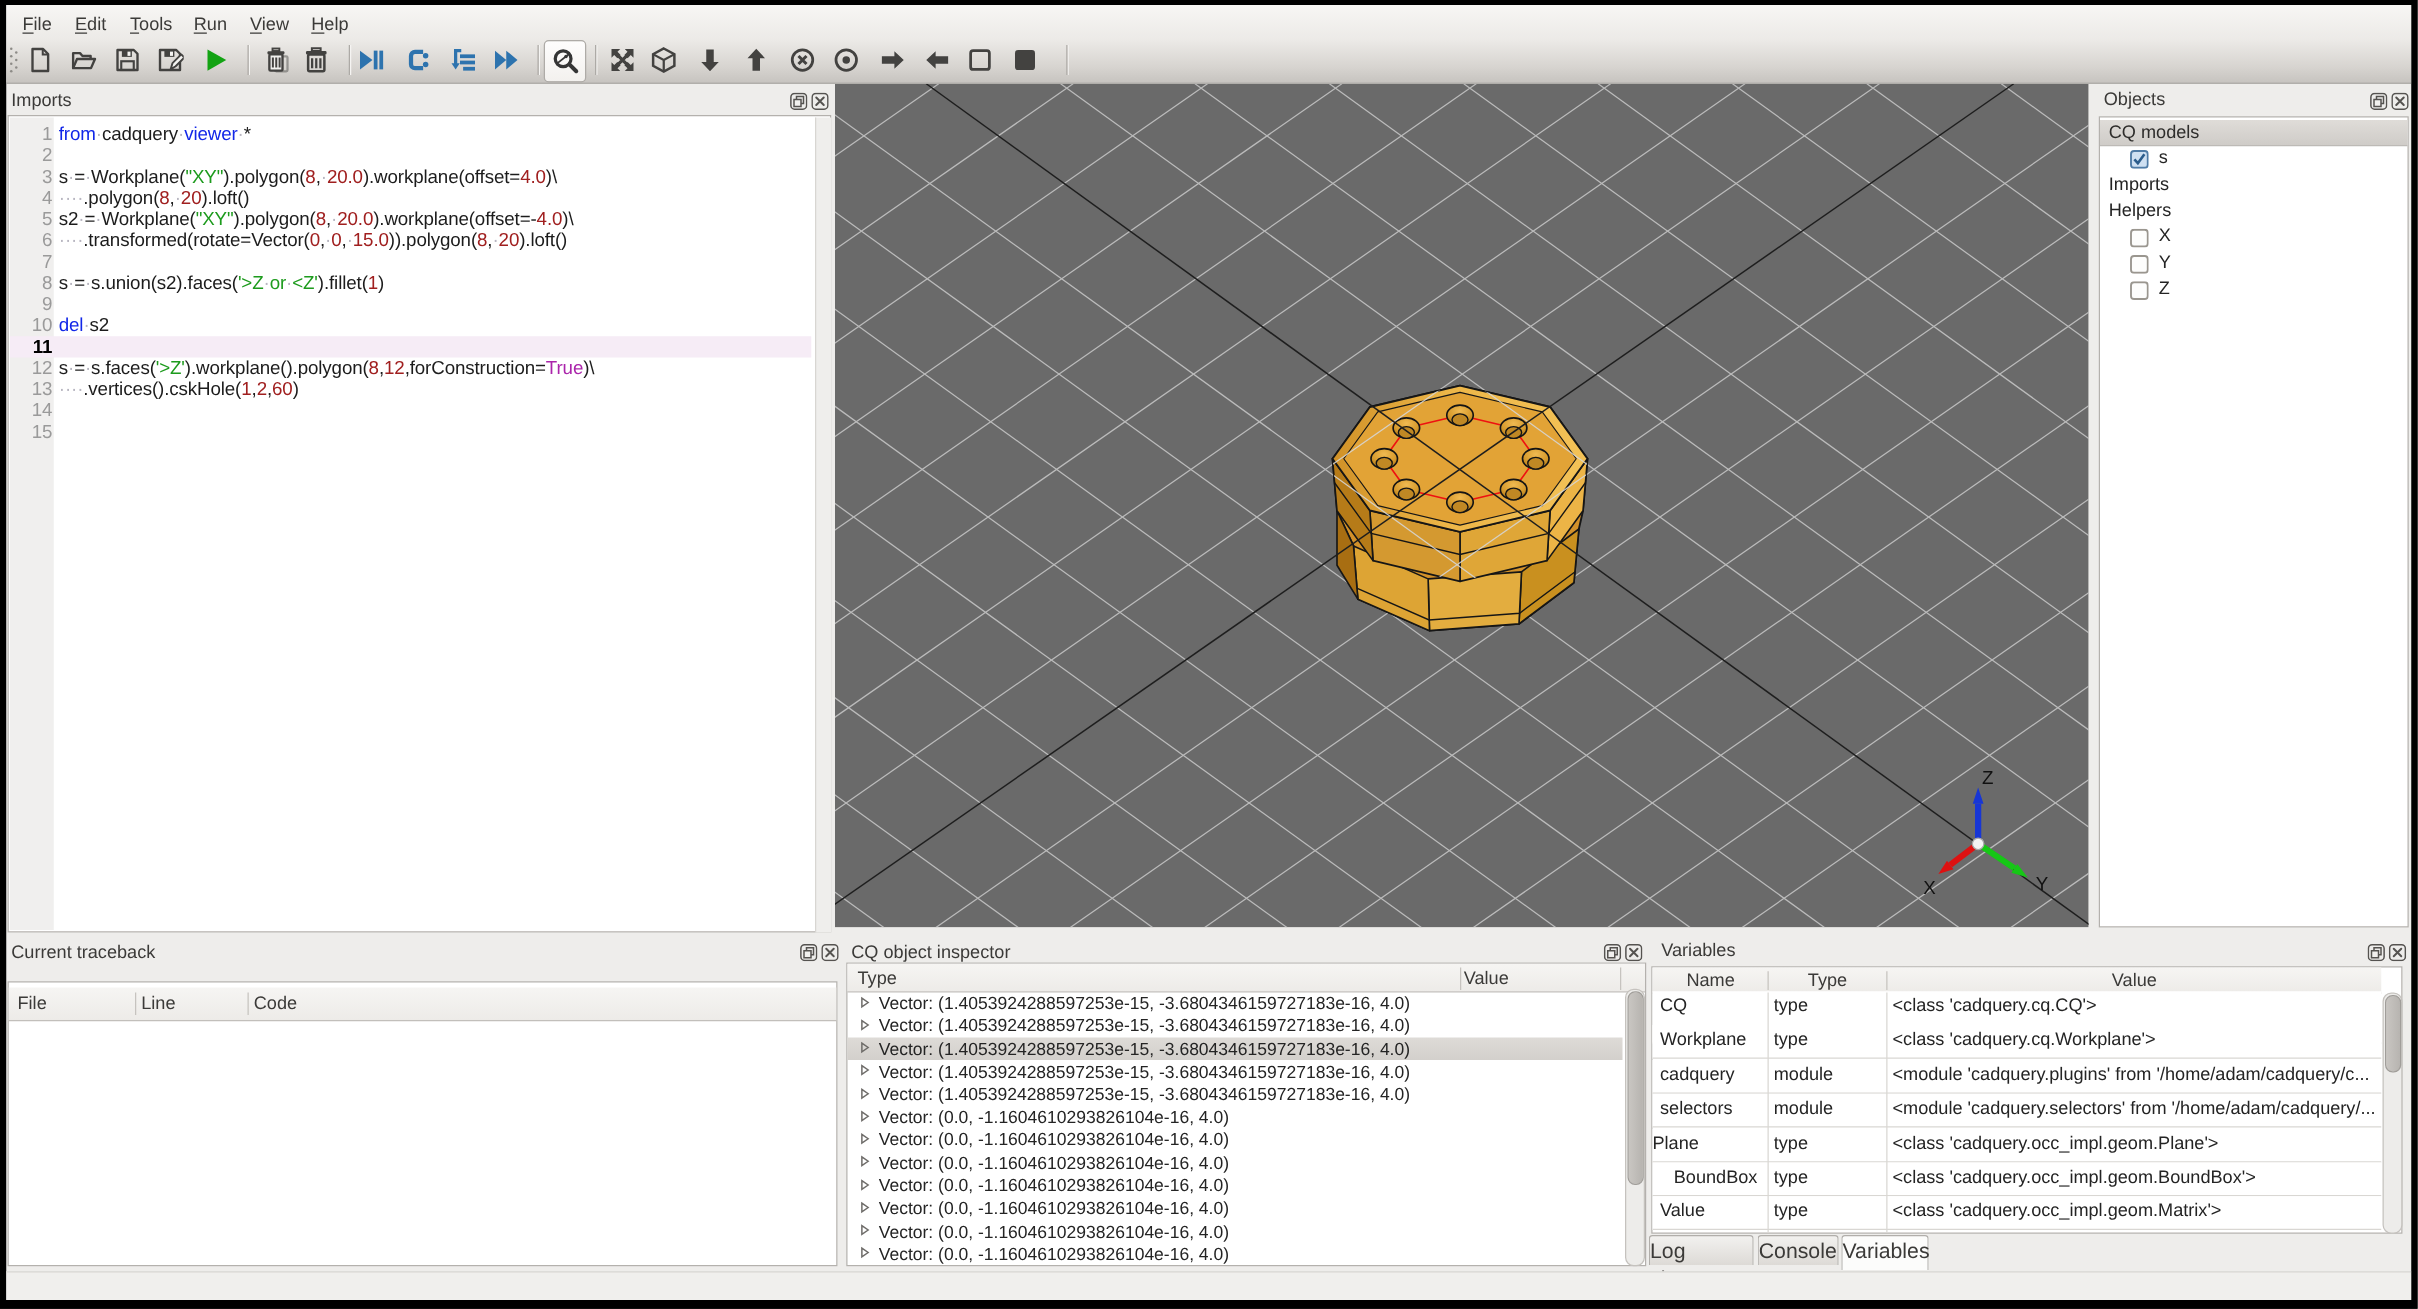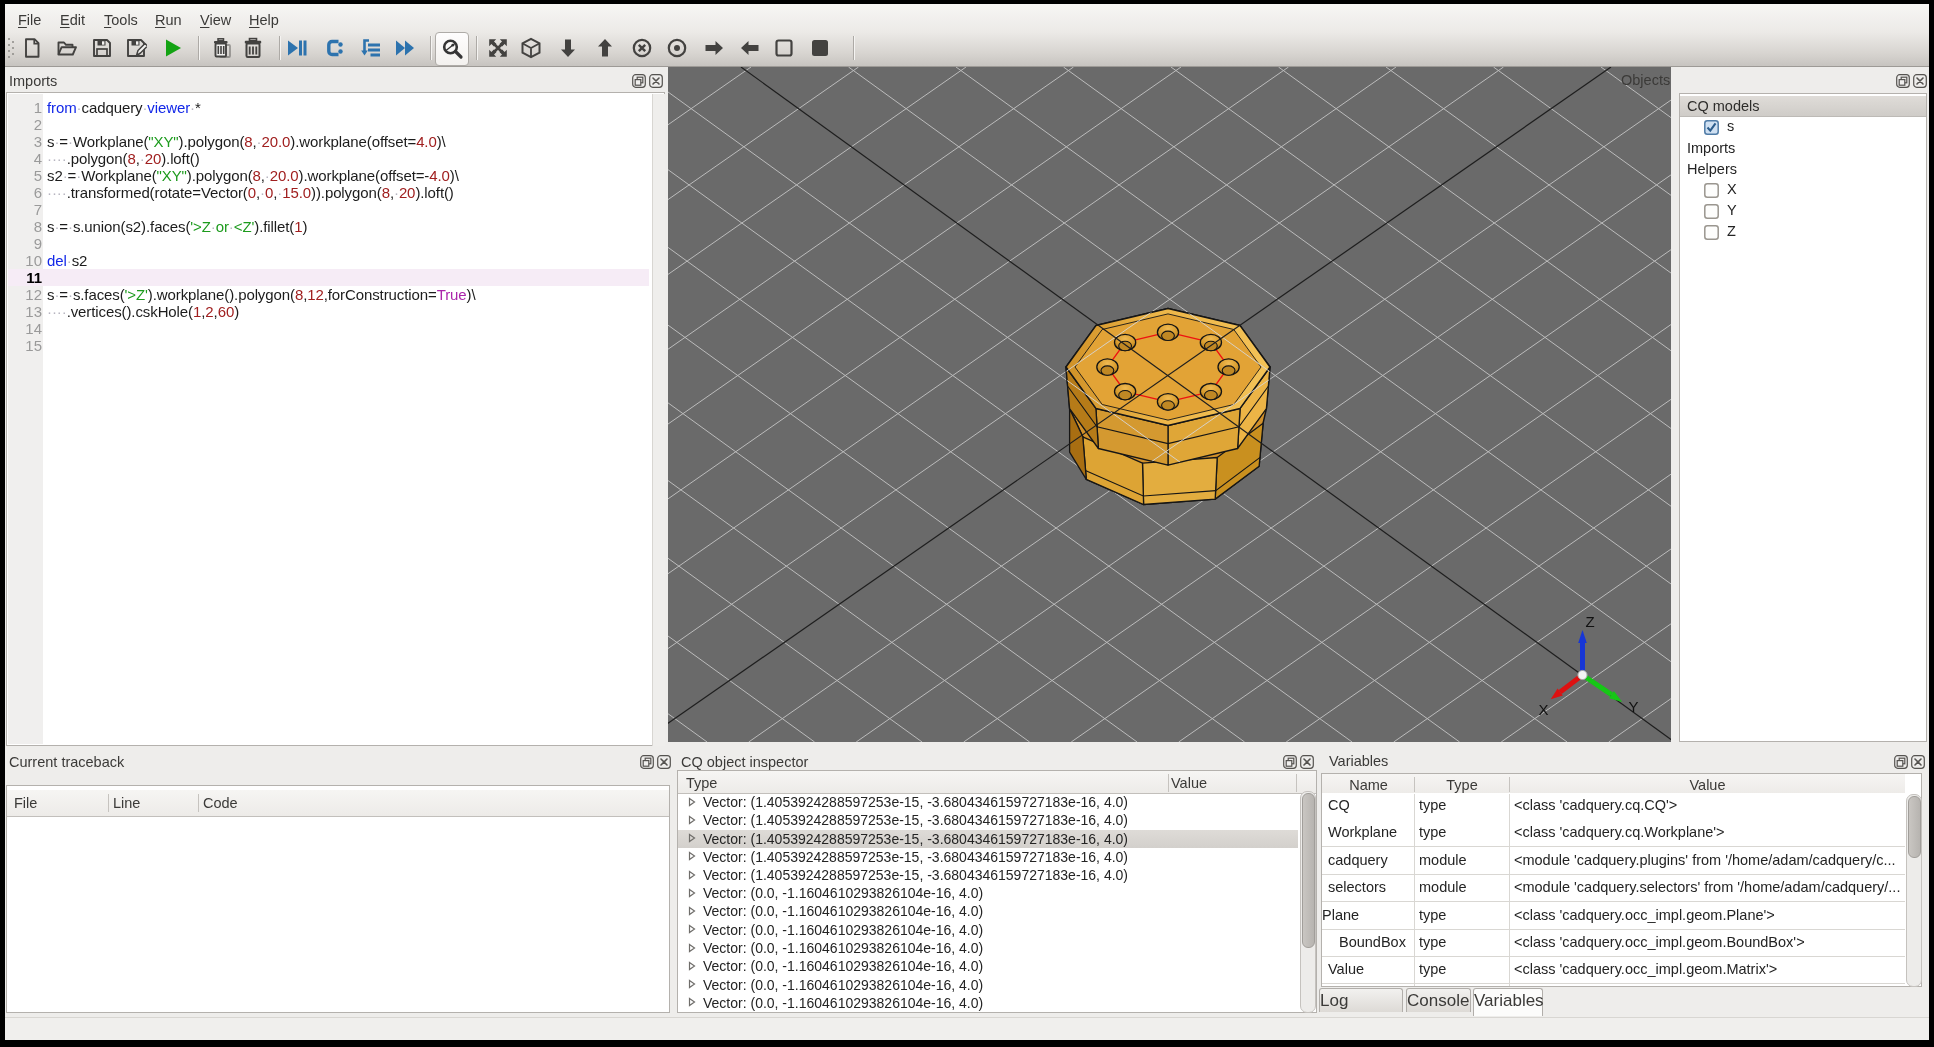--- a/index.html
+++ b/index.html
@@ -306,21 +306,21 @@
         <line x1="914.5" y1="608.0" x2="892.2" y2="624.9" stroke="#dd1111" stroke-width="5"></line>
         <path d="M882.7,632.2 L889.6,621.5 L894.8,628.4 Z" fill="#dd1111"></path>
         <line x1="914.5" y1="608.0" x2="943.5" y2="627.6" stroke="#16c716" stroke-width="5"></line>
         <path d="M954.2,634.9 L941.1,631.2 L945.9,624.1 Z" fill="#16c716"></path>
         <circle cx="914.5" cy="608.0" r="4.6" fill="#f4f4f4" stroke="#a9a9a9" stroke-width="1"></circle>
         <text x="917.5" y="560.0" font-family="Liberation Sans, sans-serif" font-size="15" fill="#111">Z</text>
         <text x="870.5" y="648.0" font-family="Liberation Sans, sans-serif" font-size="15" fill="#111">X</text>
         <text x="960.5" y="645.0" font-family="Liberation Sans, sans-serif" font-size="15" fill="#111">Y</text>
       </svg></div>
 
-  <div class="ptitle" style="left:1616px;top:68px">Objects</div>
+  <div class="ptitle" style="left:1678px;top:68px">Objects</div>
   <svg class="abs" style="left:1891px;top:70px" width="14" height="14" viewBox="0 0 14 14">
       <rect x="0.7" y="0.7" width="12.6" height="12.6" rx="3" fill="none" stroke="#555350" stroke-width="1.2"></rect>
       <rect x="5.2" y="3.2" width="5.6" height="5.6" fill="none" stroke="#555350" stroke-width="1.2"></rect>
       <rect x="3.2" y="5.6" width="5.6" height="5.6" fill="#f1f0ee" stroke="#555350" stroke-width="1.2"></rect>
     </svg>
     <svg class="abs" style="left:1908px;top:70px" width="14" height="14" viewBox="0 0 14 14">
       <rect x="0.7" y="0.7" width="12.6" height="12.6" rx="3" fill="none" stroke="#555350" stroke-width="1.2"></rect>
       <path d="M4 4 L10 10 M10 4 L4 10" stroke="#555350" stroke-width="1.6" stroke-linecap="round"></path>
     </svg>
   <div class="pbox" style="left:1674px;top:89px;width:248px;height:649px"></div>

